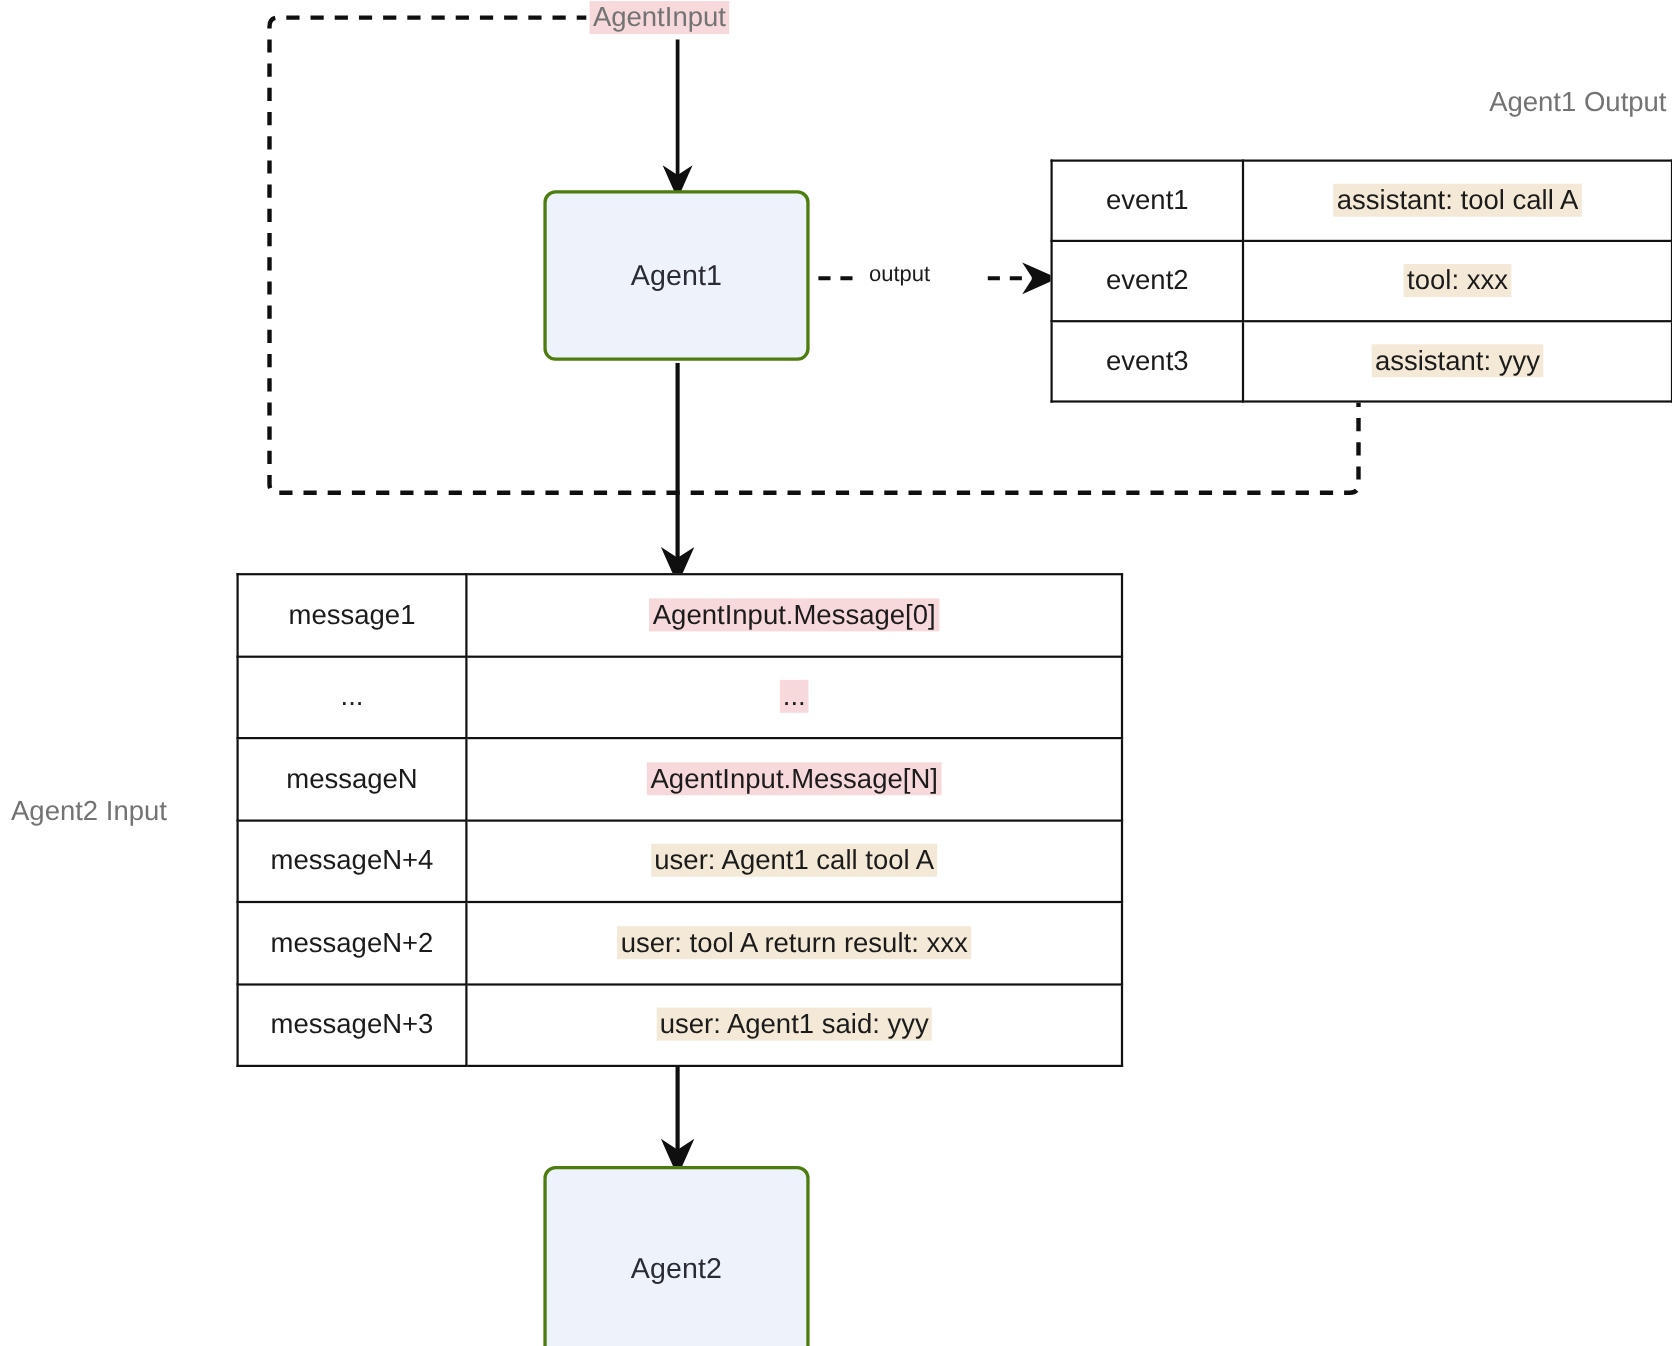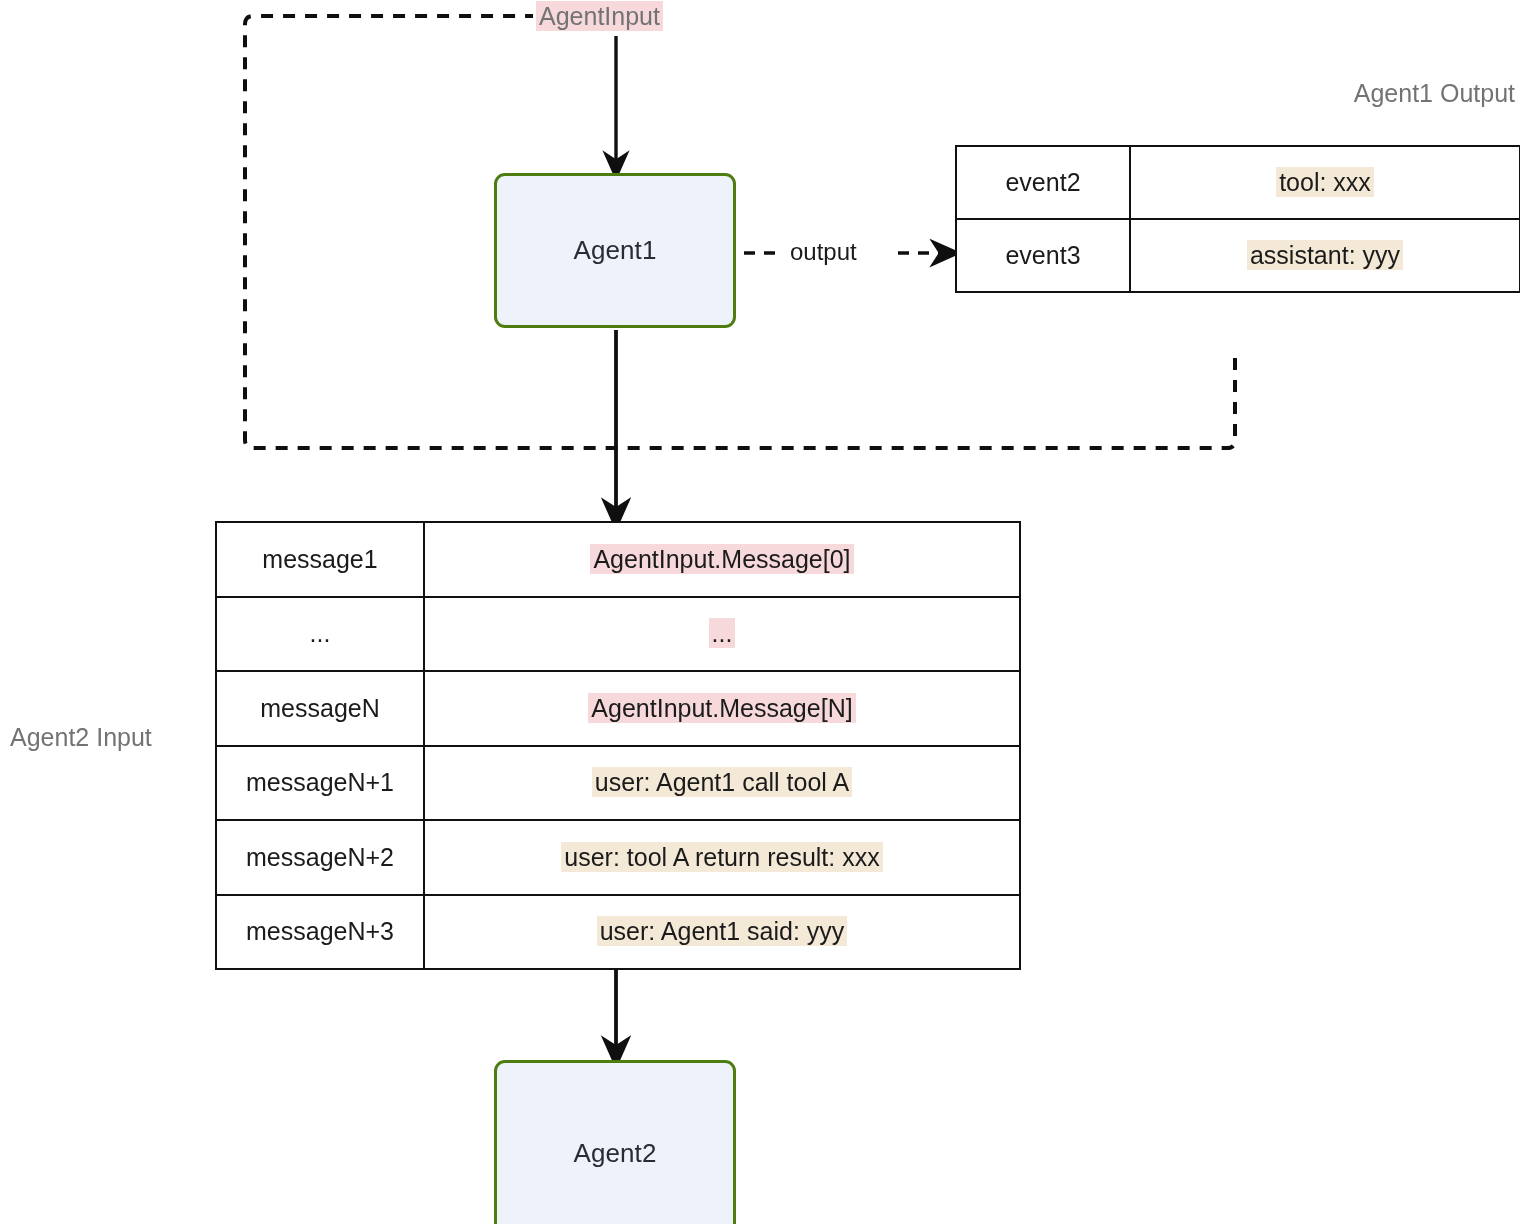--- a/index.html
+++ b/index.html
@@ -48,21 +48,21 @@
     white-space: nowrap;
   }
 
   
   .caption {
     font-size: 25px;
     color: #737373;
     white-space: nowrap;
   }
   .edge-label {
-    font-size: 24px;
+    font-size: 20px;
     color: #1b1b1b;
     white-space: nowrap;
   }
 
   
   .hl-pink {
     background: #f7d9dc;
     padding: 1px 3px;
     white-space: nowrap;
   }
@@ -138,20 +138,26 @@
   </div>
 
   <div class="node" style="left:955px; top:79px; width:560px; text-align:right;">
     <span class="caption">Agent1 Output</span>
   </div>
 
   <div class="node" style="left:955px; top:145px;">
     <table class="diagram-table" id="agent1-output-table">
       <tbody>
         <tr>
+          <td class="key-col">event1</td>
+          <td class="value-col">
+            <span class="hl-beige">assistant: tool call A</span>
+          </td>
+        </tr>
+        <tr>
           <td class="key-col">event2</td>
           <td class="value-col">
             <span class="hl-beige">tool: xxx</span>
           </td>
         </tr>
         <tr>
           <td class="key-col">event3</td>
           <td class="value-col">
             <span class="hl-beige">assistant: yyy</span>
           </td>
@@ -179,21 +185,21 @@
             <span class="hl-pink">...</span>
           </td>
         </tr>
         <tr>
           <td class="key-col">messageN</td>
           <td class="value-col">
             <span class="hl-pink">AgentInput.Message[N]</span>
           </td>
         </tr>
         <tr>
-          <td class="key-col">messageN+1</td>
+          <td class="key-col">messageN+4</td>
           <td class="value-col">
             <span class="hl-beige">user: Agent1 call tool A</span>
           </td>
         </tr>
         <tr>
           <td class="key-col">messageN+2</td>
           <td class="value-col">
             <span class="hl-beige">user: tool A return result: xxx</span>
           </td>
         </tr>

